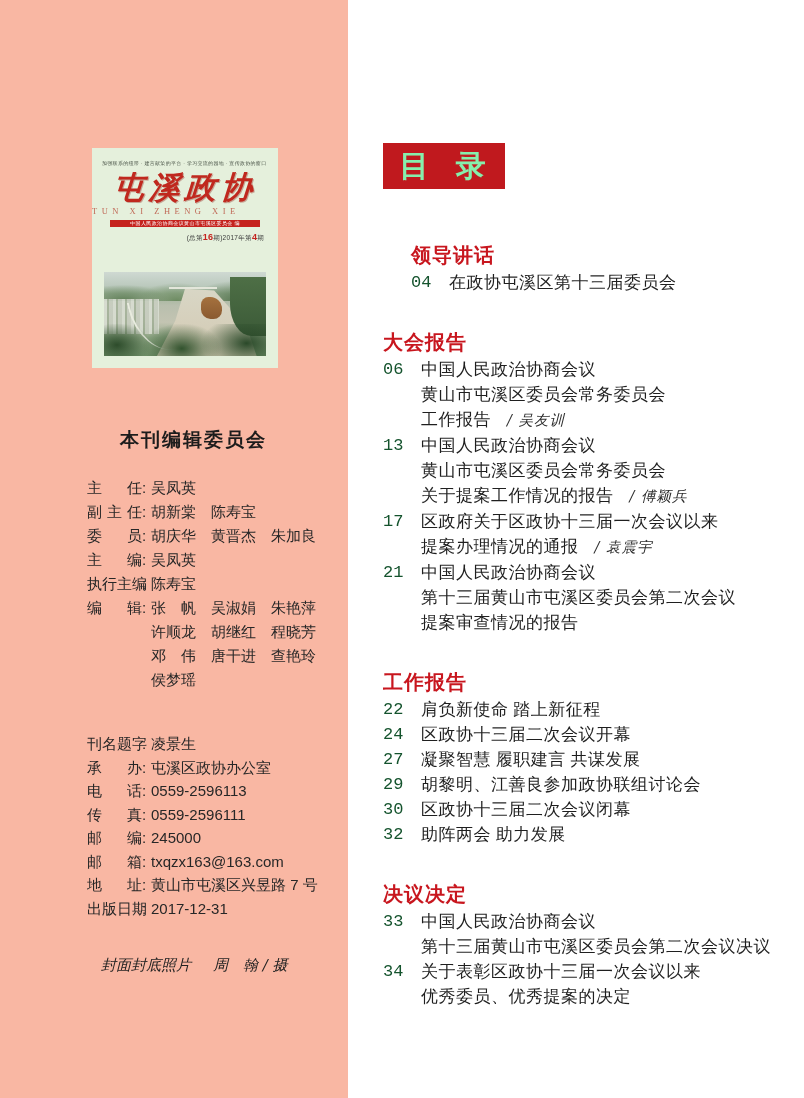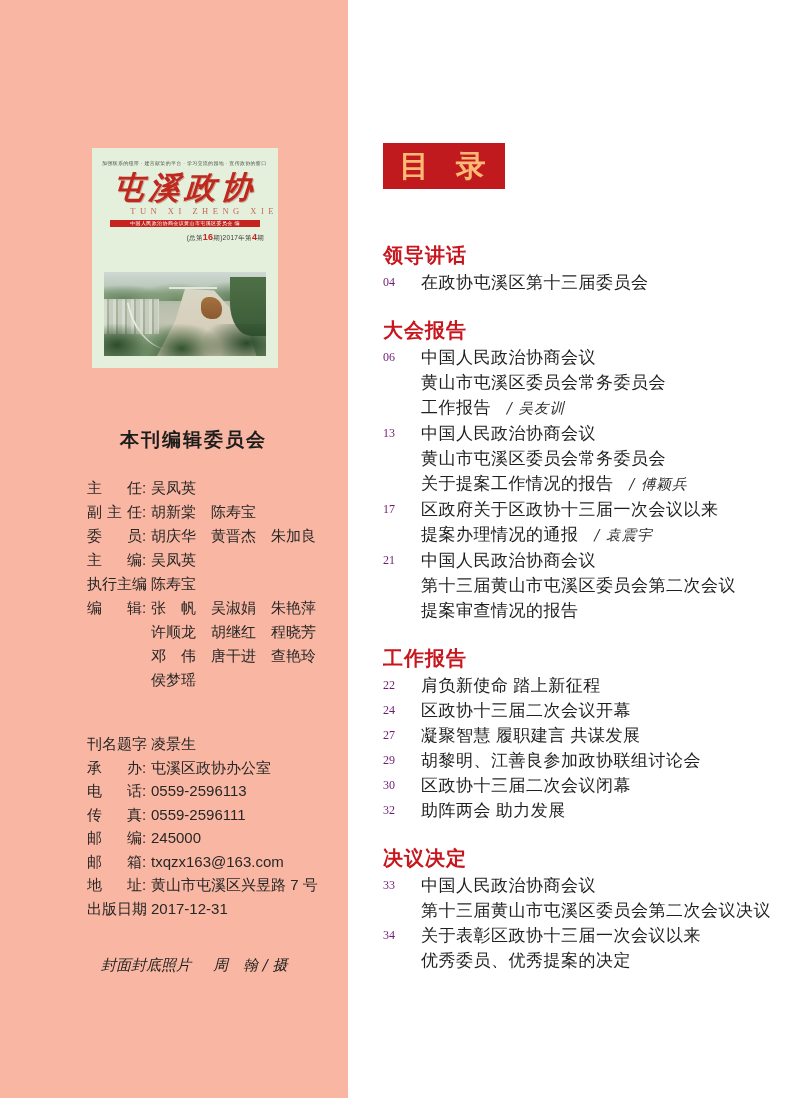--- a/index.html
+++ b/index.html
@@ -28,21 +28,21 @@
   }
   .cover-slogan-rule { flex:1; border-top:1px solid #6a746a; margin-left:4px; }
   .cover-title {
     position:absolute; left:0; right:0; top:22px; text-align:center;
     font-family:"DejaVu Serif","Liberation Serif",serif;
     font-style:italic; font-weight:bold; font-size:31px; line-height:34px;
     color:#C0281E; letter-spacing:5px; text-shadow:1px 1px 0 rgba(140,30,20,.35);
     transform:skewX(-4deg);
   }
   .cover-sub {
-    position:absolute; left:0; right:0; top:58px; text-align:right;
+    position:absolute; left:0; right:0; top:58px; text-align:left;
     font-family:"Liberation Serif",serif;
     font-size:8.5px; color:#C06A58; letter-spacing:4.5px; white-space:nowrap;
   }
   .publisher-bar {
     position:absolute; left:18px; right:18px; top:72px; height:7px;
     background:#C5231E; color:#ffffff; font-size:5px; line-height:7px;
     text-align:center; letter-spacing:0.4px; white-space:nowrap; overflow:hidden;
   }
   .issue-line {
     position:absolute; right:14px; top:84px;
@@ -119,33 +119,33 @@
     font-style:italic; font-size:15px; color:#222; display:flex;
   }
   .photo-credit .pc-val { margin-left:22px; }
   
   .toc { position:absolute; left:383px; top:143px; width:410px; }
   .toc-box {
     width:122px; height:46px; background:#C0191E;
     display:flex; align-items:center; justify-content:center;
   }
   .toc-box span {
-    color:#fdba74; font-size:30px; font-weight:bold; letter-spacing:9px;
+    color:#86efac; font-size:30px; font-weight:bold; letter-spacing:9px;
     text-indent:6px; white-space:pre;
   }
-  .toc-section { margin-top:25px; }
-  .toc-section.first { margin-top:56px; }
+  .toc-section { margin-top:37px; }
+  .toc-section.first { margin-top:56px;margin-left:28px; }
   .section-heading {
     font-size:20px; line-height:20px; font-weight:bold; color:#C8161E;
     letter-spacing:1px; margin-bottom:5px;
   }
   .toc-entry { display:flex; }
   .toc-page {
-    flex:0 0 38px; font-family:Liberation Serif, serif;
-    font-size:12px; line-height:25px; color:#701a75;
+    flex:0 0 38px; font-family:Liberation Mono, monospace;
+    font-size:17px; line-height:25px; color:#14532d;
   }
   .toc-lines { flex:1; }
   .toc-line {
     font-family:"Liberation Serif","DejaVu Serif",serif;
     font-size:17px; line-height:25px; color:#1f1f1f; letter-spacing:0.5px;
     white-space:pre;
   }
   .toc-author {
     font-family:"DejaVu Serif","Liberation Serif",serif;
     font-style:italic; font-size:14.5px; color:#2d2d2d; margin-left:16px;

